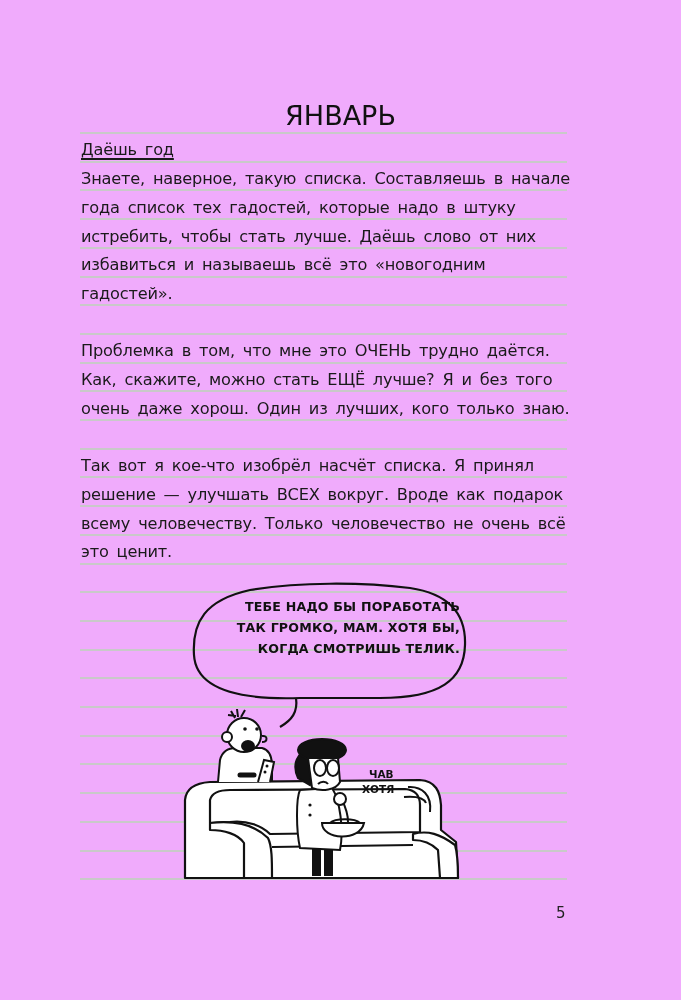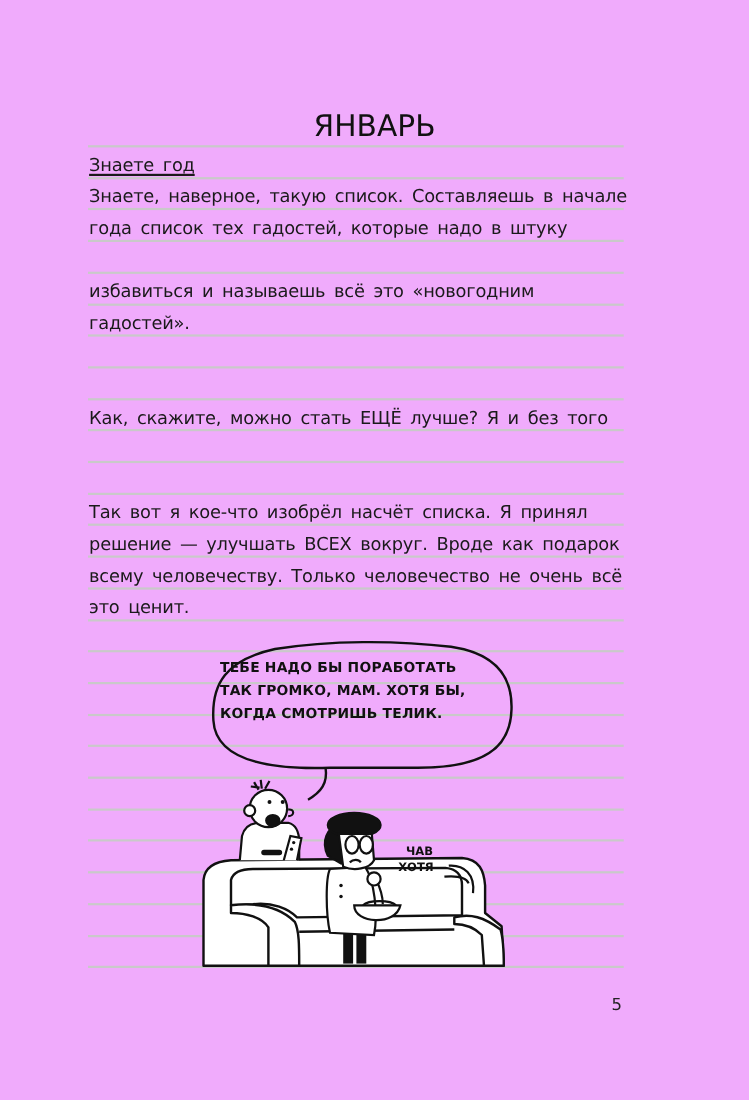--- a/index.html
+++ b/index.html
@@ -10,21 +10,21 @@
     .rule { position: absolute; left: 0; width: 487px; height: 2px; background: #c9c9c9; }
     .title { position: absolute; left: 0; width: 681px; top: 100px; text-align: center;
              font-family: "DejaVu Sans", sans-serif; font-size: 27px; letter-spacing: 0px;
              color: #111; font-weight: normal; }
     .line { position: absolute; left: 81px; font-family: "DejaVu Sans", sans-serif;
             font-size: 16.2px; color: #1a1a1a; white-space: nowrap; letter-spacing: -0.2px;
             word-spacing: 3px; }
     .line.heading { text-decoration: underline; text-underline-offset: 3px; text-decoration-thickness: 1.5px; }
     .pagenum { position: absolute; left: 556px; top: 904px; font-size: 15px; color: #222; }
     .art { position: absolute; left: 0; top: 0; width: 681px; height: 1000px; pointer-events: none; }
-    .bubble-text { position: absolute; left: 200px; top: 596px; width: 260px; text-align: left;
+    .bubble-text { position: absolute; left: 200px; top: 596px; width: 260px; text-align: right;
                    font-family: "DejaVu Sans", sans-serif; font-weight: bold; font-size: 12.6px;
                    line-height: 21px; color: #111; letter-spacing: 0.2px; }
     .sfx { position: absolute; font-family: "DejaVu Sans", sans-serif; font-weight: bold;
            font-size: 10.5px; color: #111; }
   </style>
 </head>
 <body>
 
 <div class="page">
 
@@ -53,28 +53,31 @@
       <div class="rule" style="top: 734.7px;"></div>
       <div class="rule" style="top: 763.4px;"></div>
       <div class="rule" style="top: 792.1px;"></div>
       <div class="rule" style="top: 820.8px;"></div>
       <div class="rule" style="top: 849.5px;"></div>
       <div class="rule" style="top: 878.2px;"></div>
     </div>
 
   <h1 class="title" style="margin:0;">ЯНВАРЬ</h1>
 
-  <div class="line heading" style="top:140px;">Знаете год</div>
+  <div class="line heading" style="top:140px;">Даёшь год</div>
 
-  <div class="line" style="top:169px;">Знаете, наверное, такую список. Составляешь в начале</div>
+  <div class="line" style="top:169px;">Знаете, наверное, такую списка. Составляешь в начале</div>
   <div class="line" style="top:198px;">года список тех гадостей, которые надо в штуку</div>
+  <div class="line" style="top:227px;">истребить, чтобы стать лучше. Даёшь слово от них</div>
   <div class="line" style="top:255px;">избавиться и называешь всё это «новогодним</div>
   <div class="line" style="top:284px;">гадостей».</div>
 
+  <div class="line" style="top:341px;">Проблемка в том, что мне это ОЧЕНЬ трудно даётся.</div>
   <div class="line" style="top:370px;">Как, скажите, можно стать ЕЩЁ лучше? Я и без того</div>
+  <div class="line" style="top:399px;">очень даже хорош. Один из лучших, кого только знаю.</div>
 
   <div class="line" style="top:456px;text-align:right;">Так вот я кое-что изобрёл насчёт списка. Я принял</div>
   <div class="line" style="top:485px;">решение — улучшать ВСЕХ вокруг. Вроде как подарок</div>
   <div class="line" style="top:514px;">всему человечеству. Только человечество не очень всё</div>
   <div class="line" style="top:542px;">это ценит.</div>
 
   <svg class="art" viewBox="0 0 681 1000" width="681" height="1000">
 
     <path d="M300,698 C240,700 196,690 194,655 C192,622 205,600 250,590 C300,582 360,582 410,588 C450,594 466,615 465,645 C464,680 440,698 380,698 Z" fill="none" stroke="#111" stroke-width="2.2"></path>
 

